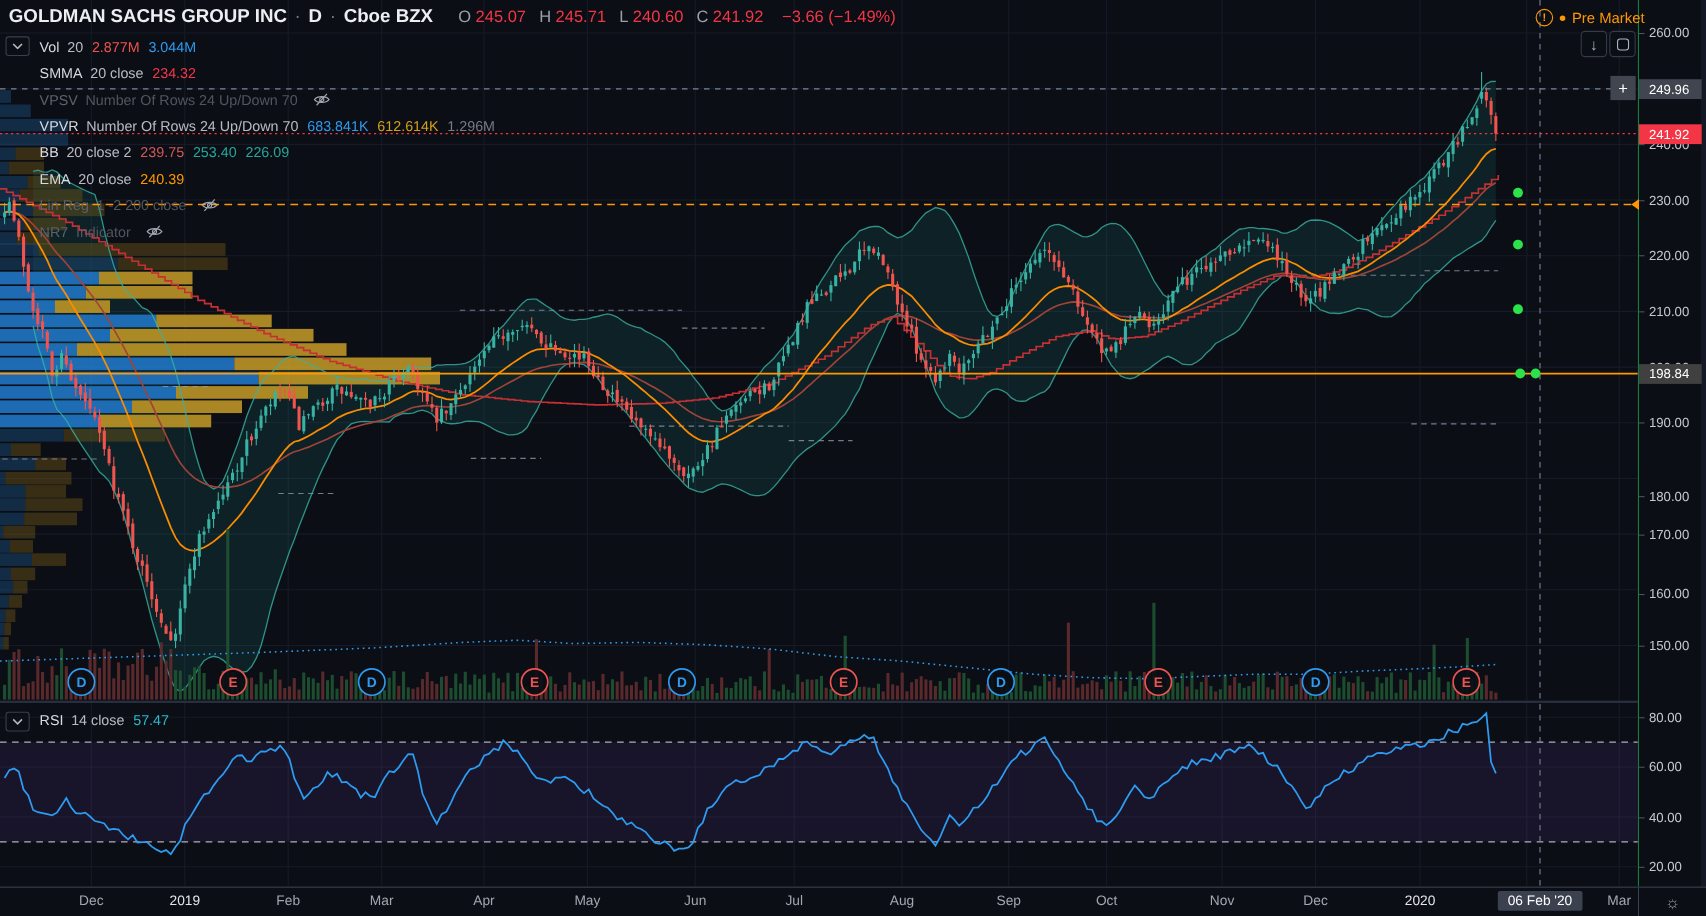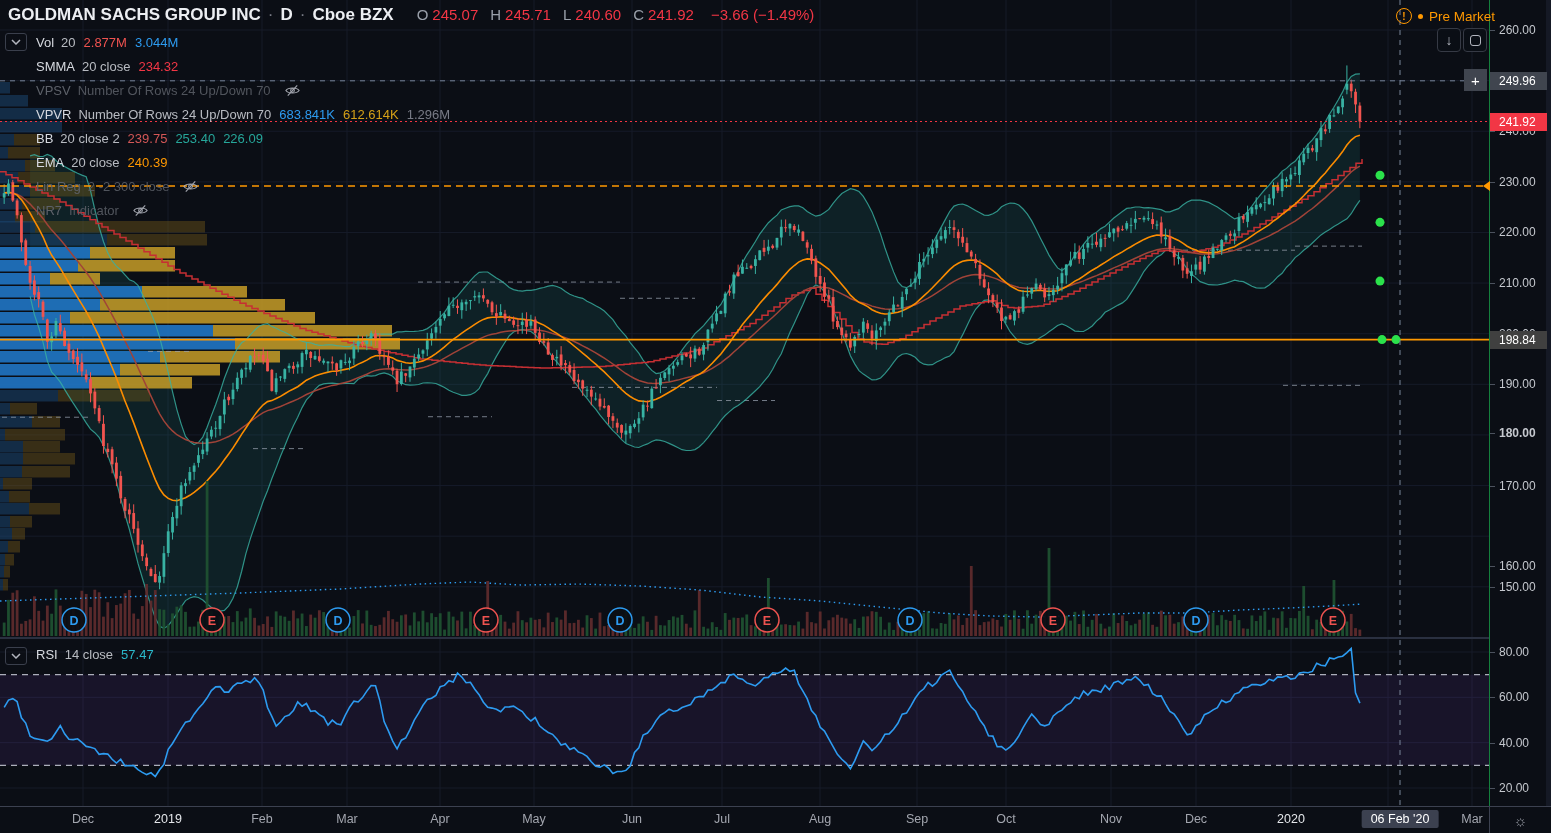--- a/index.html
+++ b/index.html
@@ -1254,21 +1254,21 @@
           <span class="val" style="color:#26a69a">253.40</span>
           <span class="val" style="color:#26a69a">226.09</span>
         </div>
         <div class="lrow">
           <span>EMA</span>
           <span class="params">20 close</span>
           <span class="val" style="color:#ff9800">240.39</span>
         </div>
         <div class="lrow disabled">
           <span>Lin Reg</span>
-          <span class="params">2 -2 300 close</span>
+          <span class="params">1 -2 200 close</span>
           <span class="eye">
             <svg width="17" height="17" viewBox="0 0 18 18">
               <path d="M2 9c2.6-3.6 11.4-3.6 14 0c-2.6 3.6-11.4 3.6-14 0z" fill="none" stroke="#b2b5be" stroke-width="1.2"></path>
               <circle cx="9" cy="9" r="2" fill="none" stroke="#b2b5be" stroke-width="1.1"></circle>
               <line x1="4" y1="14.5" x2="14" y2="3.5" stroke="#b2b5be" stroke-width="1.2"></line>
             </svg>
           </span>
         </div>
         <div class="lrow disabled">
           <span>NR7</span>
@@ -1313,23 +1313,23 @@
 
   <div class="price-axis" id="price-axis">
       <div class="pa-label" style="top: 22px;"><span class="tick"></span>260.00</div>
       <div class="pa-label" style="top: 72.618px;"><span class="tick"></span>250.00</div>
       <div class="pa-label" style="top: 123.236px;"><span class="tick"></span>240.00</div>
       <div class="pa-label" style="top: 173.854px;"><span class="tick"></span>230.00</div>
       <div class="pa-label" style="top: 224.472px;"><span class="tick"></span>220.00</div>
       <div class="pa-label" style="top: 275.09px;"><span class="tick"></span>210.00</div>
       <div class="pa-label" style="top: 325.708px;"><span class="tick"></span>200.00</div>
       <div class="pa-label" style="top: 376.326px;"><span class="tick"></span>190.00</div>
-      <div class="pa-label" style="top: 425px; font-weight: bold;"><span class="tick"></span>180.00</div>
+      <div class="pa-label" style="top: 443px;"><span class="tick"></span>180.00</div>
       <div class="pa-label" style="top: 477.562px;"><span class="tick"></span>170.00</div>
-      <div class="pa-label" style="top: 558px;"><span class="tick"></span>160.00</div>
+      <div class="pa-label" style="top: 532px;"><span class="tick"></span>160.00</div>
       <div class="pa-label" style="top: 578.798px;"><span class="tick"></span>150.00</div>
       <div class="pa-label" style="top: 644px;"><span class="tick"></span>80.00</div>
       <div class="pa-label" style="top: 689.333px;"><span class="tick"></span>60.00</div>
       <div class="pa-label" style="top: 734.667px;"><span class="tick"></span>40.00</div>
       <div class="pa-label" style="top: 780px;"><span class="tick"></span>20.00</div>
       <div class="pa-badge" style="top: 71.8205px; background: rgb(64, 69, 79);">249.96</div>
       <div class="pa-badge" style="top: 112.517px; background: rgb(242, 54, 69);">241.92</div>
       <div class="pa-badge" style="top: 330.58px; background: #404040;">198.84</div>
       <div class="pa-arrow" style="top: 180.903px;"></div>
     </div>

